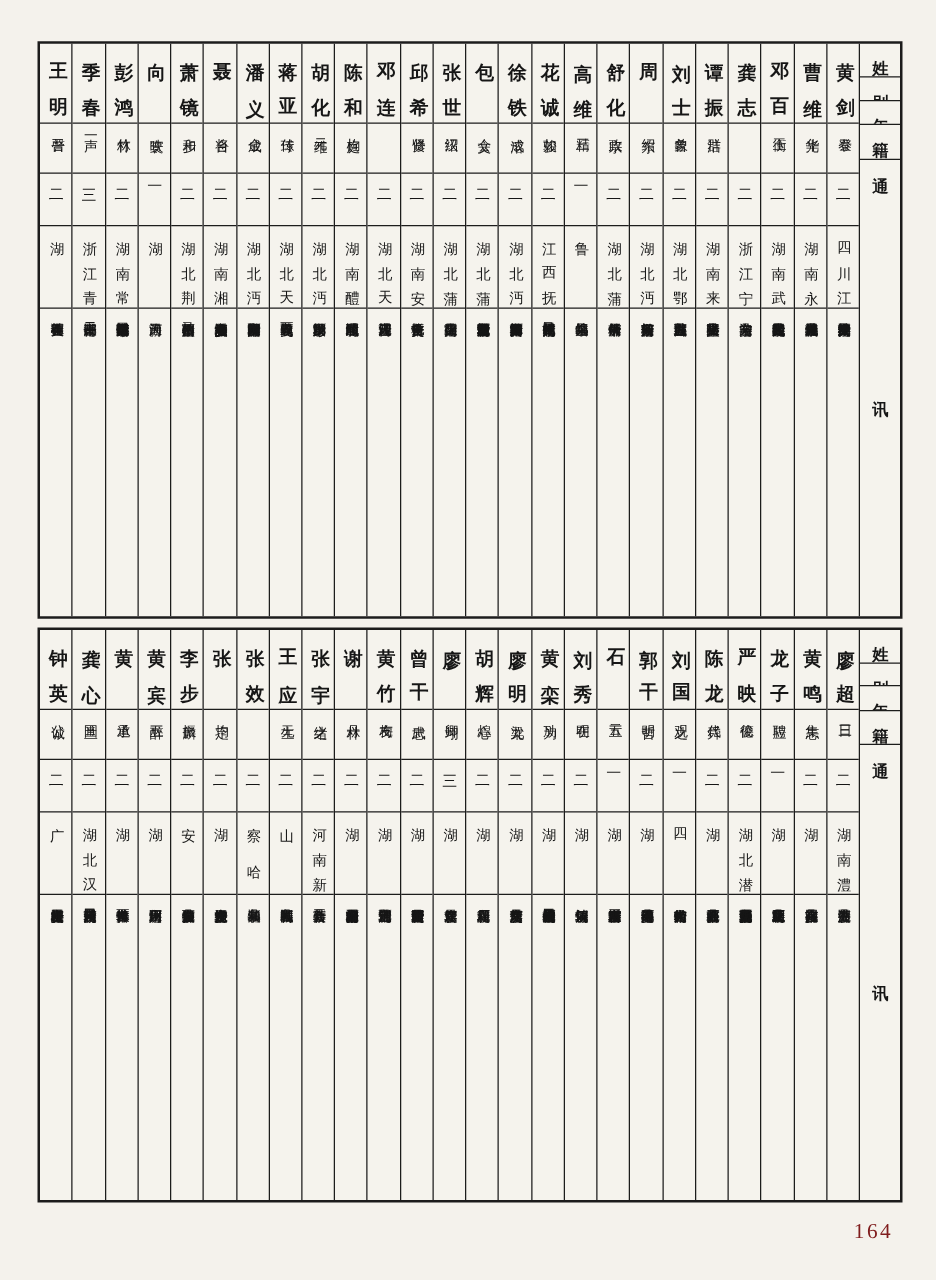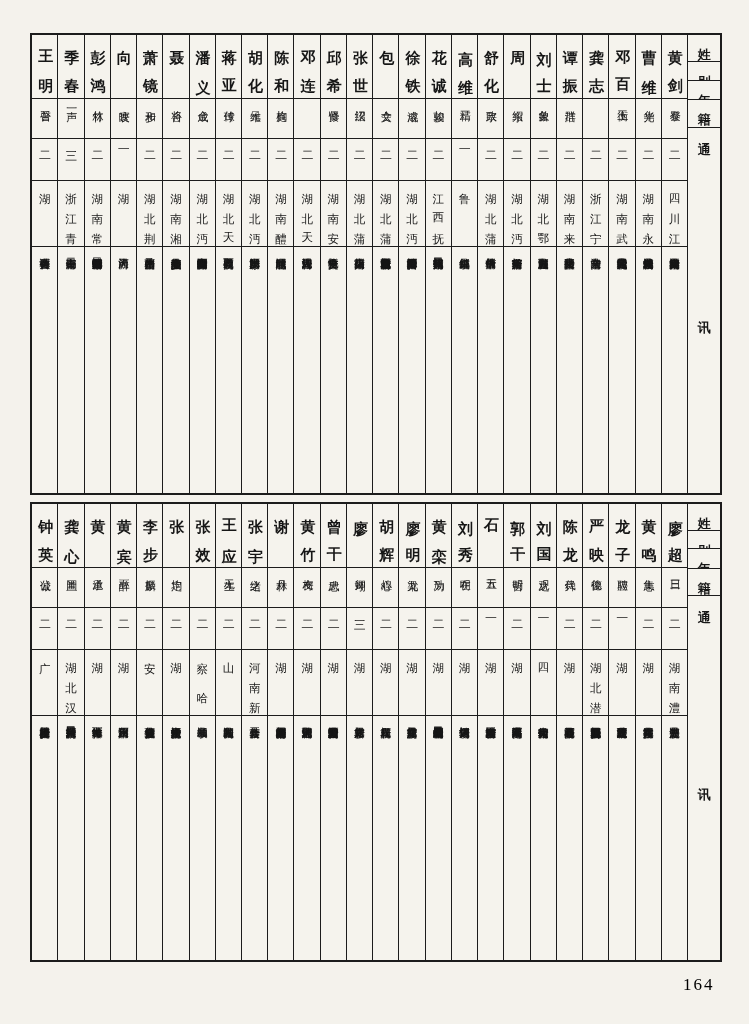--- a/index.html
+++ b/index.html
@@ -71,21 +71,21 @@
   .r3 > span { font-size: 11.5px; }
   .r4 > span { font-size: 10.5px; }
   .head-col .cell > span { font-size: 13px; font-weight: bold; }
 
   .page-number {
     position: absolute;
     left: 683px;
     top: 975px;
     font-size: 17px;
     letter-spacing: 2px;
-    color: #000000;
+    color: #7f1d1d;
   }
 </style>
 </head>
 <body>
 
 <div class="page">
   <div class="dir-table top">
       <div class="col head-col">
         <div class="cell r0 spread">
           <span>姓名</span>

